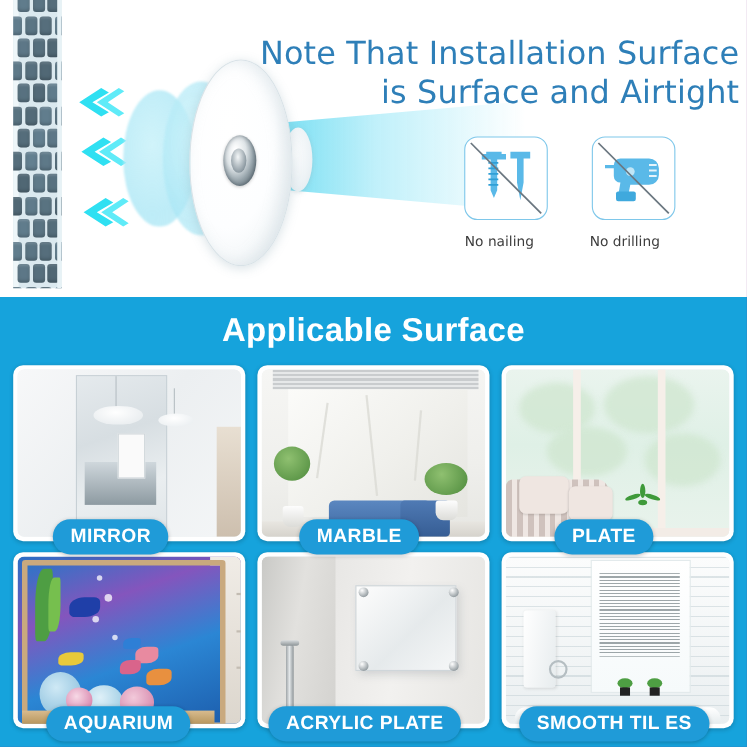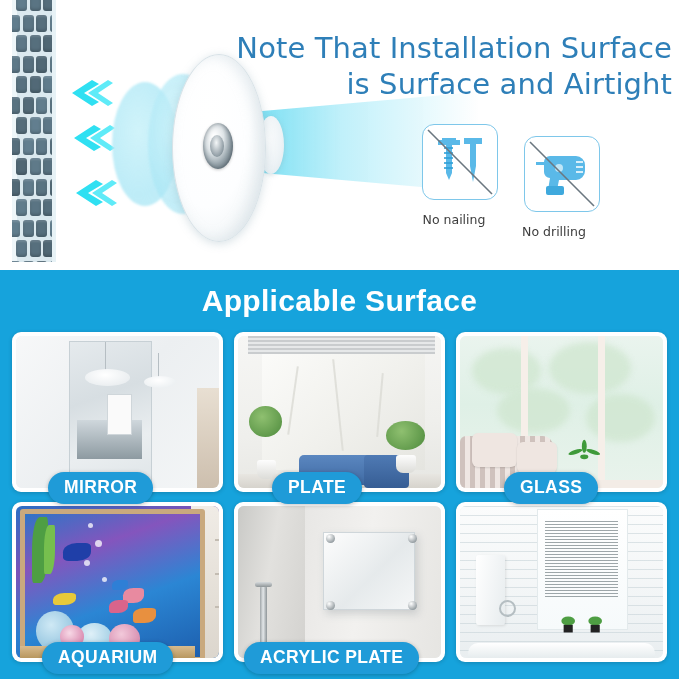--- a/index.html
+++ b/index.html
@@ -54,21 +54,21 @@
   
   .headline{position:absolute;left:180px;top:30px;width:492px;text-align:right;
             color:#2E7FB8;font-size:29px;line-height:36px;font-weight:400;
             letter-spacing:.1px;font-family:"DejaVu Sans", sans-serif;}
   .headline .l2{display:block;}
 
   
   .noicons{position:absolute;left:412px;top:124px;width:250px;height:126px;}
   .noicon{position:absolute;top:0;width:64px;}
   .noicon.a{left:10px;}
-  .noicon.b{left:112px;margin-top:12px;}
+  .noicon.b{left:126px;}
   .nobox{position:relative;width:74px;height:74px;border:1.6px solid #7ec7ea;border-radius:12px;background:#fff;}
   .nobox .slash{position:absolute;left:-1px;top:-1px;width:76px;height:76px;}
   .nolabel{margin-top:12px;text-align:center;font-size:12.5px;color:#3d3d3d;
            font-family:"DejaVu Sans", sans-serif;white-space:nowrap;}
   .noicon.b .nolabel{margin-left:-4px;}
 
   
   .bottom{position:absolute;left:0;top:270px;width:679px;height:409px;background:#16A3DC;}
   .sect-title{position:absolute;left:0;top:14px;width:679px;text-align:center;
               color:#ffffff;font-size:30px;font-weight:bold;letter-spacing:.3px;
@@ -363,21 +363,21 @@
               <div class="plantL">
                 <div class="leafy" style="left:6%;top:0;width:74%;height:42%;"></div>
                 <div class="pot" style="left:24%;bottom:0;width:44%;height:26%;"></div>
               </div>
               <div class="plantR">
                 <div class="leafy" style="left:4%;top:0;width:88%;height:56%;"></div>
                 <div class="pot" style="left:26%;bottom:0;width:46%;height:34%;"></div>
               </div>
             </div>
           </div>
-          <div class="pill" style="left:38px;">PLATE</div>
+          <div class="pill" style="left:38px;">MARBLE</div>
         </div>
 
         <div class="tile c2">
           <div class="photo">
             <div class="sc glass-bg">
               <div class="blob" style="left:6%;top:8%;width:34%;height:30%;"></div>
               <div class="blob" style="left:44%;top:4%;width:40%;height:34%;"></div>
               <div class="blob" style="left:18%;top:34%;width:36%;height:30%;"></div>
               <div class="blob" style="left:62%;top:38%;width:34%;height:32%;"></div>
               <div class="mull" style="left:30%;"></div>
@@ -391,21 +391,21 @@
                   <g fill="#3f9a3a">
                     <ellipse cx="20" cy="22" rx="5" ry="3"></ellipse>
                     <ellipse cx="9" cy="16" rx="9" ry="2.6" transform="rotate(-18 9 16)"></ellipse>
                     <ellipse cx="31" cy="16" rx="9" ry="2.6" transform="rotate(18 31 16)"></ellipse>
                     <ellipse cx="20" cy="9" rx="3" ry="8"></ellipse>
                   </g>
                 </svg>
               </div>
             </div>
           </div>
-          <div class="pill" style="left:48px;">GLASS</div>
+          <div class="pill" style="left:48px;">PLATE</div>
         </div>
       </div>
 
       <div class="row">
 
         <div class="tile c0">
           <div class="photo">
             <div class="sc aq-bg">
               <div class="aq-room">
                 <div class="shelfline" style="top:22%;"></div>
@@ -468,17 +468,18 @@
               </div>
               <div class="potplant" style="left:60%;">
                 <svg width="100%" height="100%" viewBox="0 0 24 24">
                   <ellipse cx="12" cy="8" rx="9" ry="6" fill="#4e9e43"></ellipse>
                   <rect x="6" y="13" width="12" height="10" fill="#222"></rect>
                 </svg>
               </div>
               <div class="tub"></div>
             </div>
           </div>
+          <div class="pill" style="left:16px;">SMOOTH TIL ES</div>
         </div>
       </div>
     </div>
   </div>
 </div>
 
 </body></html>

